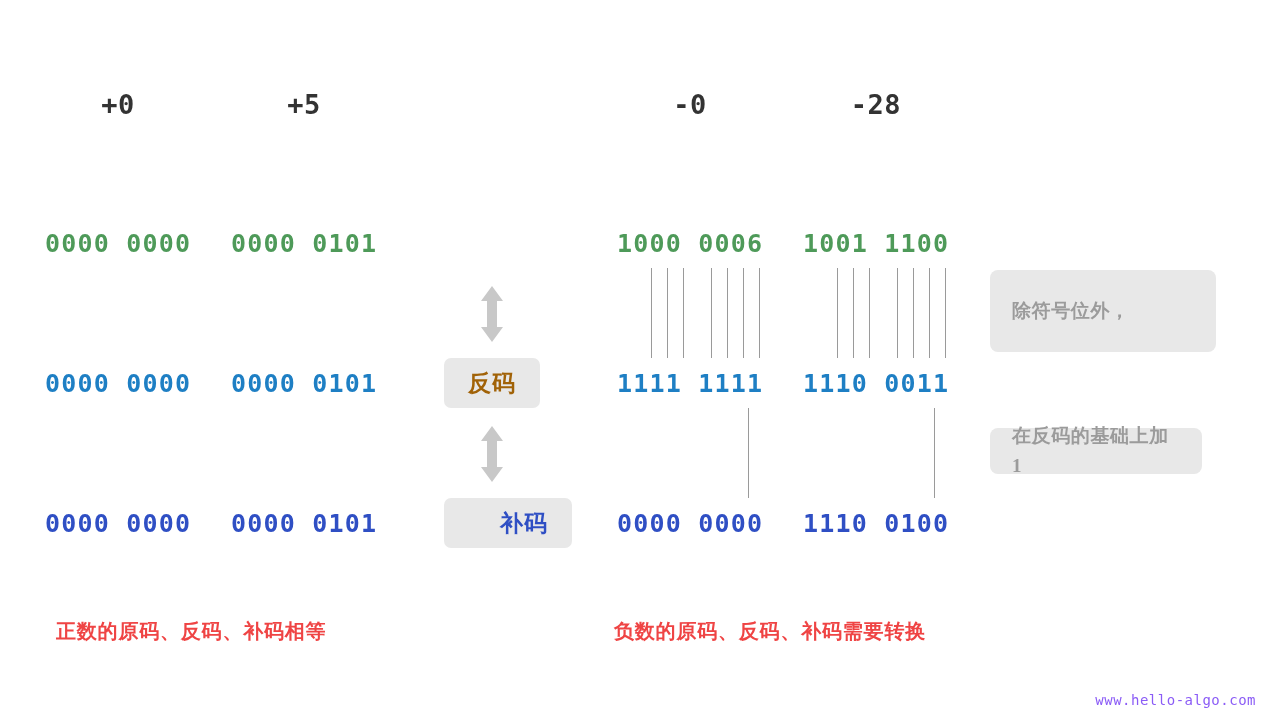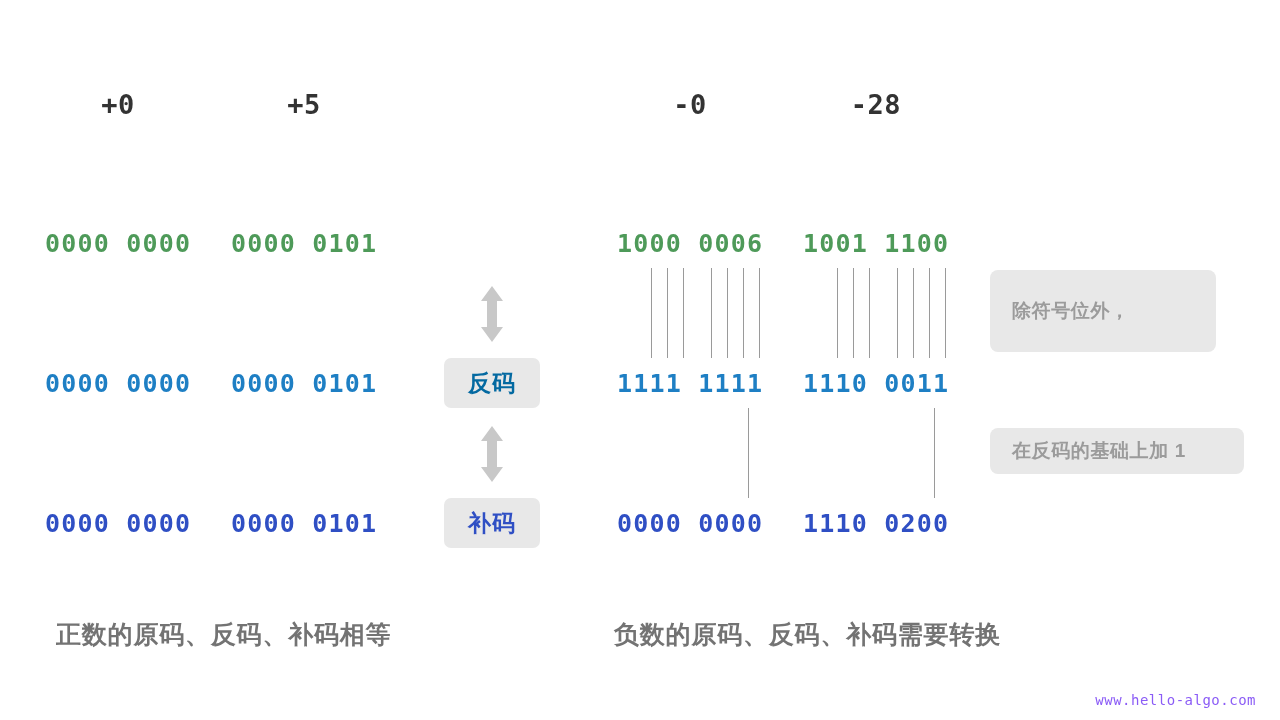--- a/index.html
+++ b/index.html
@@ -45,21 +45,21 @@
     border-radius: 7px;
     font-family: "DejaVu Sans", sans-serif;
     font-size: 23px;
     font-weight: bold;
     letter-spacing: 1px;
     width: 96px;
     height: 50px;
   }
   .badge-head  { color: #333333; }
   .badge-green { color: #4e9a59; }
-  .badge-blue  { color: #0369a1; }
+  .badge-blue  { color: #a16207; }
   .badge-indigo{ color: #2f4fc4; }
 
   
   .bits {
     font-family: "DejaVu Sans Mono", monospace;
     font-size: 25px;
     font-weight: bold;
     letter-spacing: 1.2px;
   }
   .c-green  { color: #4e9a59; }
@@ -80,38 +80,38 @@
     height: 58px;
   }
   .arrow-icon svg { display: block; }
 
   
   .note {
     position: absolute;
     background: #e8e8e8;
     border-radius: 8px;
     color: #9b9b9b;
-    font-family: Liberation Sans, sans-serif;
+    font-family: Liberation Serif, serif;
     font-size: 19px;
     font-weight: bold;
     line-height: 30px;
     letter-spacing: 0.6px;
     display: flex;
     flex-direction: column;
     justify-content: center;
     padding: 0 22px;
     box-sizing: border-box;
   }
 
   
   .caption {
     position: absolute;
-    color: #737373;
+    color: #ef4444;
     font-family: Liberation Sans, sans-serif;
-    font-size: 25px;
+    font-size: 20px;
     font-weight: bold;
     letter-spacing: 0.8px;
     white-space: nowrap;
   }
 
   
   .watermark {
     position: absolute;
     right: 24px;
     bottom: 12px;
@@ -151,25 +151,25 @@
   <div class="cell badge badge-blue" style="left:444px; top:358px;">反码</div>
 
   <div class="cell bits c-blue" style="left:620px; top:362px; width:140px; height:42px;">1111 1111</div>
 
   <div class="cell bits c-blue" style="left:806px; top:362px; width:140px; height:42px;">1110 0011</div>
 
   <div class="cell bits c-indigo" style="left:48px; top:502px; width:140px; height:42px;">0000 0000</div>
 
   <div class="cell bits c-indigo" style="left:234px; top:502px; width:140px; height:42px;">0000 0101</div>
 
-  <div class="cell badge badge-indigo" style="left:444px; top:498px;">补码</div>
+  <div class="cell badge badge-indigo" style="left:444px; top:498px;padding-left:32px;">补码</div>
 
   <div class="cell bits c-indigo" style="left:620px; top:502px; width:140px; height:42px;">0000 0000</div>
 
-  <div class="cell bits c-indigo" style="left:806px; top:502px; width:140px; height:42px;">1110 0200</div>
+  <div class="cell bits c-indigo" style="left:806px; top:502px; width:140px; height:42px;">1110 0100</div>
 
   <div class="vline" style="left:651px;  top:268px; height:90px;"></div>
   <div class="vline" style="left:667px;  top:268px; height:90px;"></div>
   <div class="vline" style="left:683px;  top:268px; height:90px;"></div>
   <div class="vline" style="left:711px;  top:268px; height:90px;"></div>
   <div class="vline" style="left:727px;  top:268px; height:90px;"></div>
   <div class="vline" style="left:743px;  top:268px; height:90px;"></div>
   <div class="vline" style="left:759px;  top:268px; height:90px;"></div>
 
   <div class="vline" style="left:837px;  top:268px; height:90px;"></div>
@@ -192,21 +192,21 @@
   <div class="arrow-icon" style="left:479px; top:425px;">
     <svg width="26" height="58" viewBox="0 0 26 58" xmlns="http://www.w3.org/2000/svg">
       <path d="M13 1 L24 16 L18 16 L18 42 L24 42 L13 57 L2 42 L8 42 L8 16 L2 16 Z" fill="#c8c8c8"></path>
     </svg>
   </div>
 
   <div class="note" style="left:990px; top:270px; width:226px; height:82px;">
     <span>除符号位外，</span>
   </div>
 
-  <div class="note" style="left:990px; top:428px; width:254px; height:46px;">
+  <div class="note" style="left:990px; top:428px; width:212px; height:46px;">
     <span>在反码的基础上加 1</span>
   </div>
 
   <div class="caption" style="left:56px; top:618px;">正数的原码、反码、补码相等</div>
 
   <div class="caption" style="left:614px; top:618px;">负数的原码、反码、补码需要转换</div>
 
   <div class="watermark">www.hello-algo.com</div>
 
 </div>

